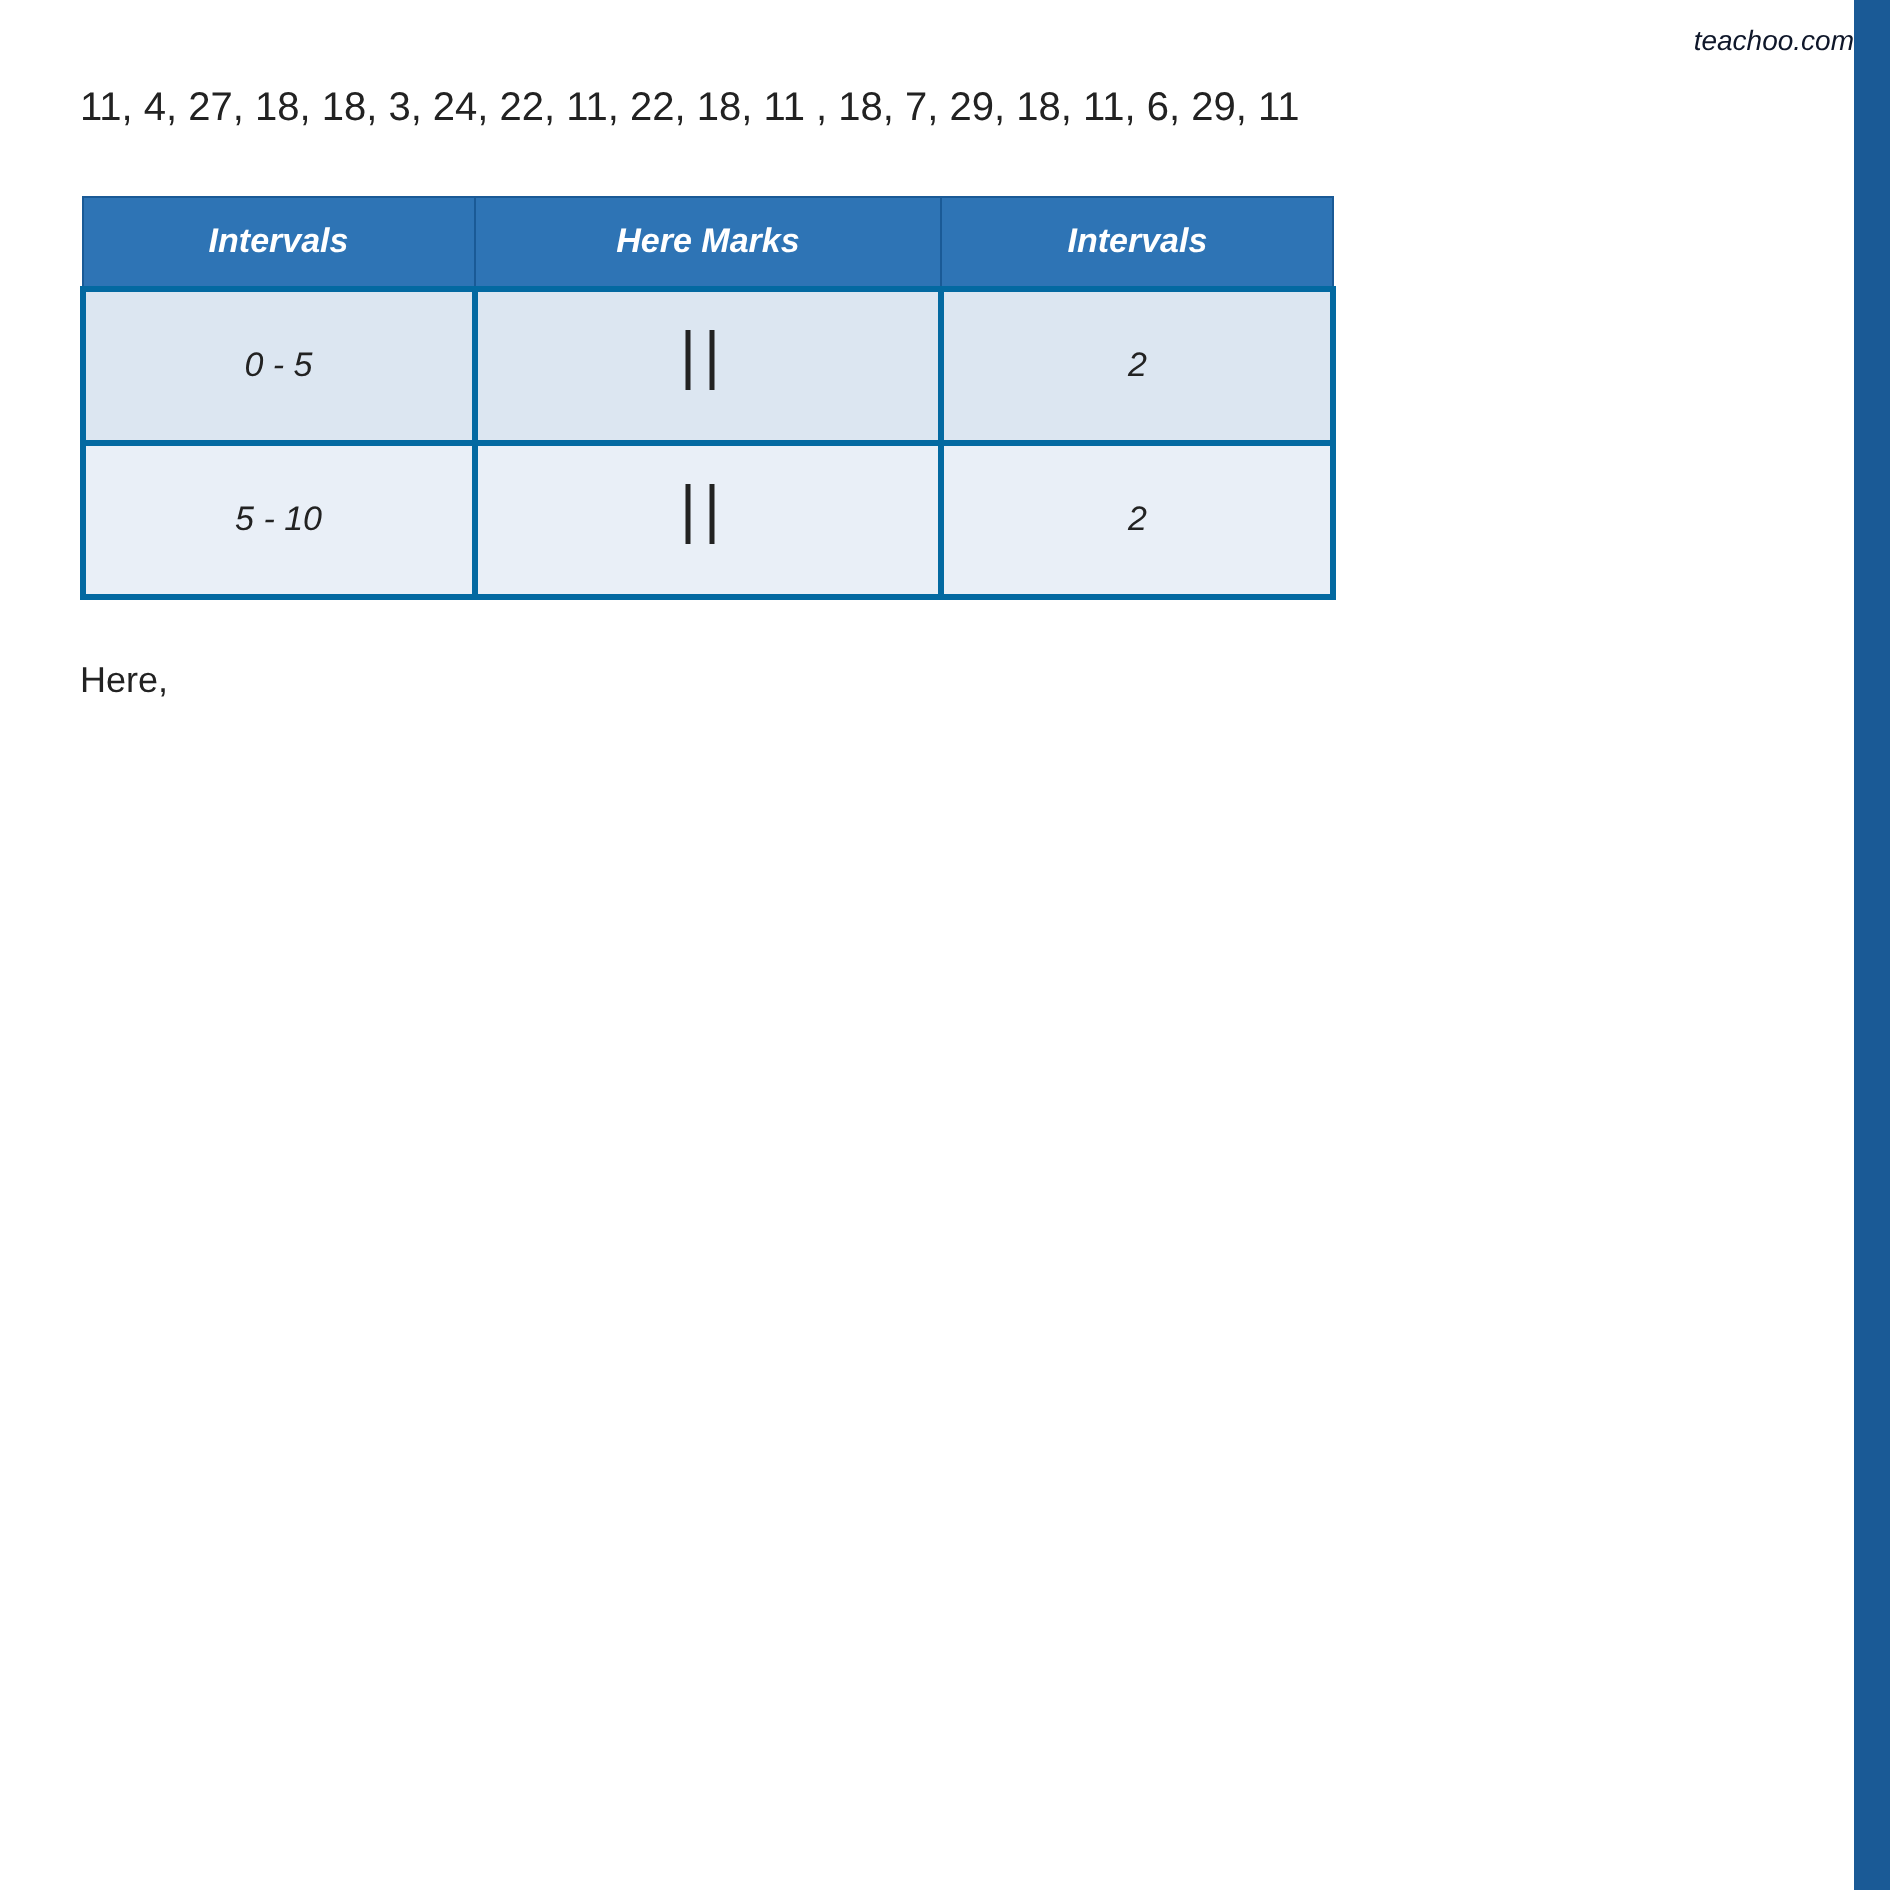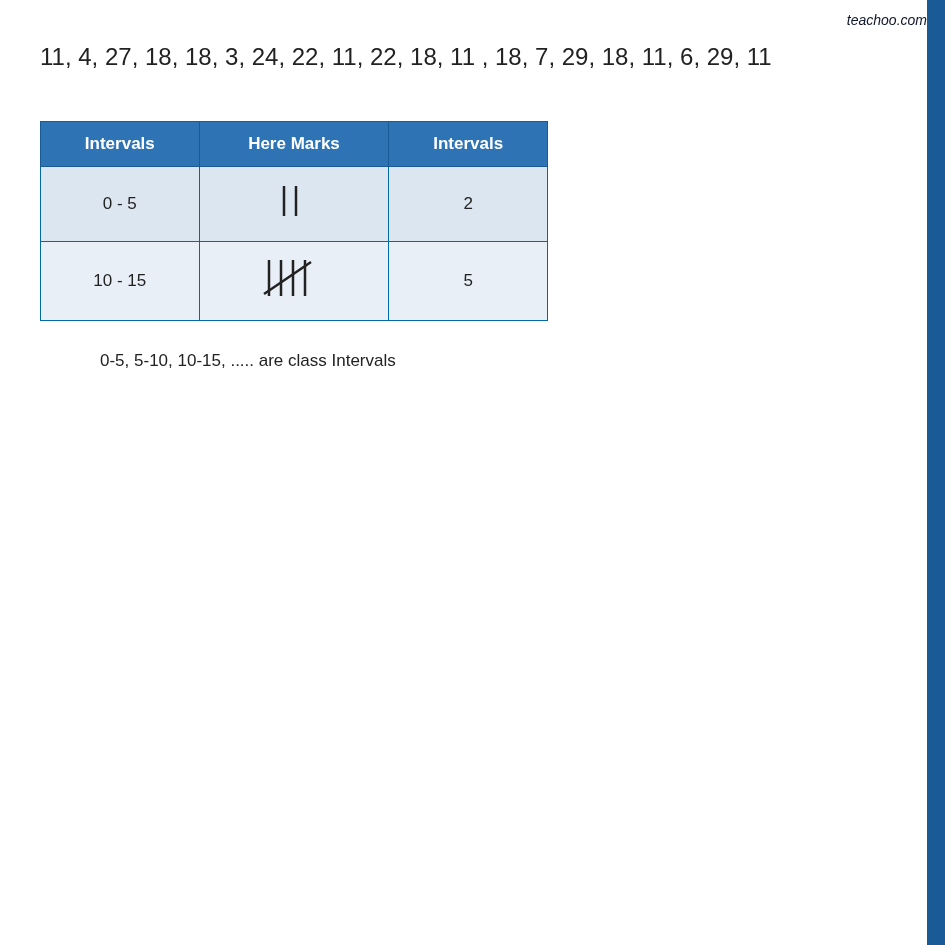--- a/index.html
+++ b/index.html
@@ -23,33 +23,34 @@
       font-size: 14px;
       color: #0f172a;
       font-style: italic;
     }
 
     .main-content {
       padding: 40px 40px 40px 40px;
     }
 
     .data-line {
-      font-size: 24px;
+      font-size: 20px;
       color: #222;
-      margin-bottom: 47px;
+      margin-bottom: 30px;
       line-height: 1.4;
     }
 
     .table-container {
       margin-bottom: 30px;
     }
 
     table {
       border-collapse: collapse;
-      width: 508px;
+      width: 628px;
+      font-style: italic;
     }
 
     thead tr th {
       background-color: #2e74b5;
       color: #ffffff;
       font-weight: bold;
       font-size: 17px;
       padding: 12px 20px;
       text-align: center;
       border: 1px solid #1a5a96;
@@ -61,21 +62,21 @@
 
     tbody tr:nth-child(even) {
       background-color: #e9eff7;
     }
 
     tbody tr td {
       padding: 14px 20px;
       text-align: center;
       font-size: 17px;
       color: #222;
-      border: 1px solid #0369a1;
+      border: 3px solid #0369a1;
     }
 
     .tally-cell {
       font-size: 22px;
       font-family: serif;
       letter-spacing: 2px;
     }
 
     .here-section {
       margin-top: 20px;
@@ -126,31 +127,28 @@
       <tbody id="table-body">
       <tr>
             <td>0 - 5</td>
             <td class="tally-cell"><svg width="40" height="40" viewBox="0 0 40 40" xmlns="http://www.w3.org/2000/svg">
                 <line x1="10" y1="5" x2="10" y2="35" stroke="#222" stroke-width="2.5"></line>
                 <line x1="22" y1="5" x2="22" y2="35" stroke="#222" stroke-width="2.5"></line>
               </svg></td>
             <td>2</td>
           </tr>
           <tr>
-            <td>10 - 15</td>
-            <td class="tally-cell"><svg width="65" height="44" viewBox="0 0 65 44" xmlns="http://www.w3.org/2000/svg">
-                <line x1="8" y1="4" x2="8" y2="40" stroke="#222" stroke-width="2.5"></line>
-                <line x1="20" y1="4" x2="20" y2="40" stroke="#222" stroke-width="2.5"></line>
-                <line x1="32" y1="4" x2="32" y2="40" stroke="#222" stroke-width="2.5"></line>
-                <line x1="44" y1="4" x2="44" y2="40" stroke="#222" stroke-width="2.5"></line>
-                <line x1="3" y1="38" x2="50" y2="6" stroke="#222" stroke-width="2.5"></line>
+            <td>5 - 10</td>
+            <td class="tally-cell"><svg width="40" height="40" viewBox="0 0 40 40" xmlns="http://www.w3.org/2000/svg">
+                <line x1="10" y1="5" x2="10" y2="35" stroke="#222" stroke-width="2.5"></line>
+                <line x1="22" y1="5" x2="22" y2="35" stroke="#222" stroke-width="2.5"></line>
               </svg></td>
-            <td>5</td>
+            <td>2</td>
           </tr>
         </tbody>
     </table>
   </div>
 
   <div class="here-section">
-    <div class="class-intervals-text">0-5, 5-10, 10-15, ..... are class Intervals</div>
+    <div class="here-label">Here,</div>
   </div>
 
 </div>
 
 </body></html>

